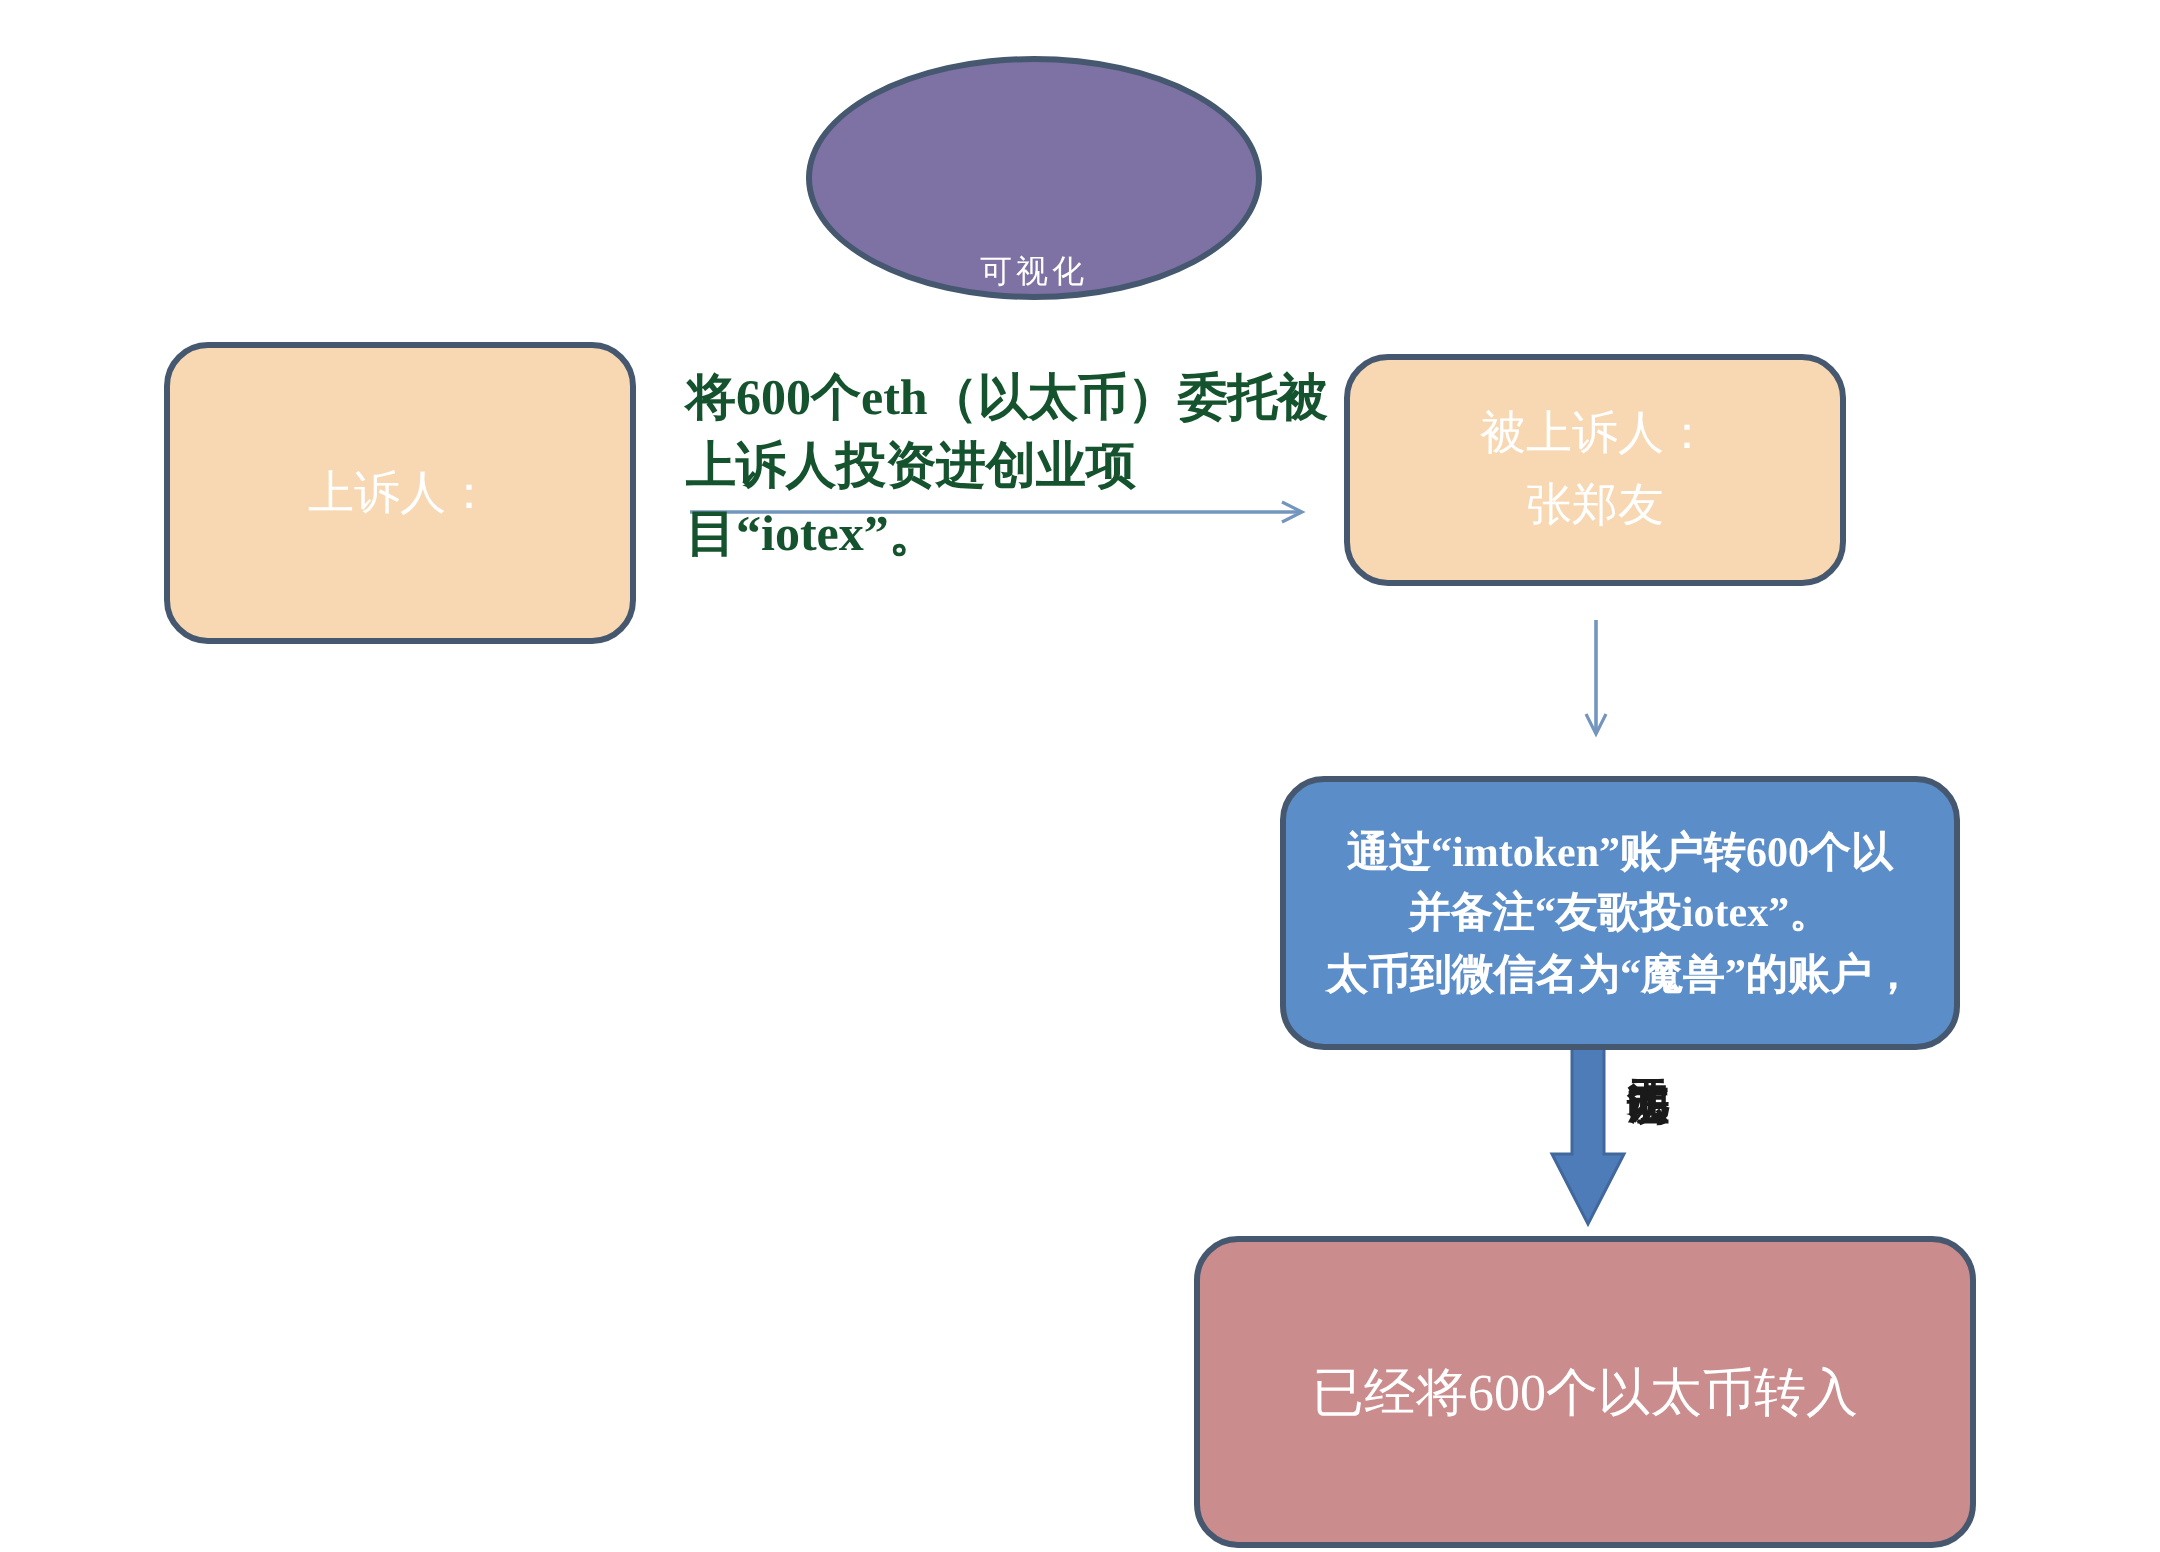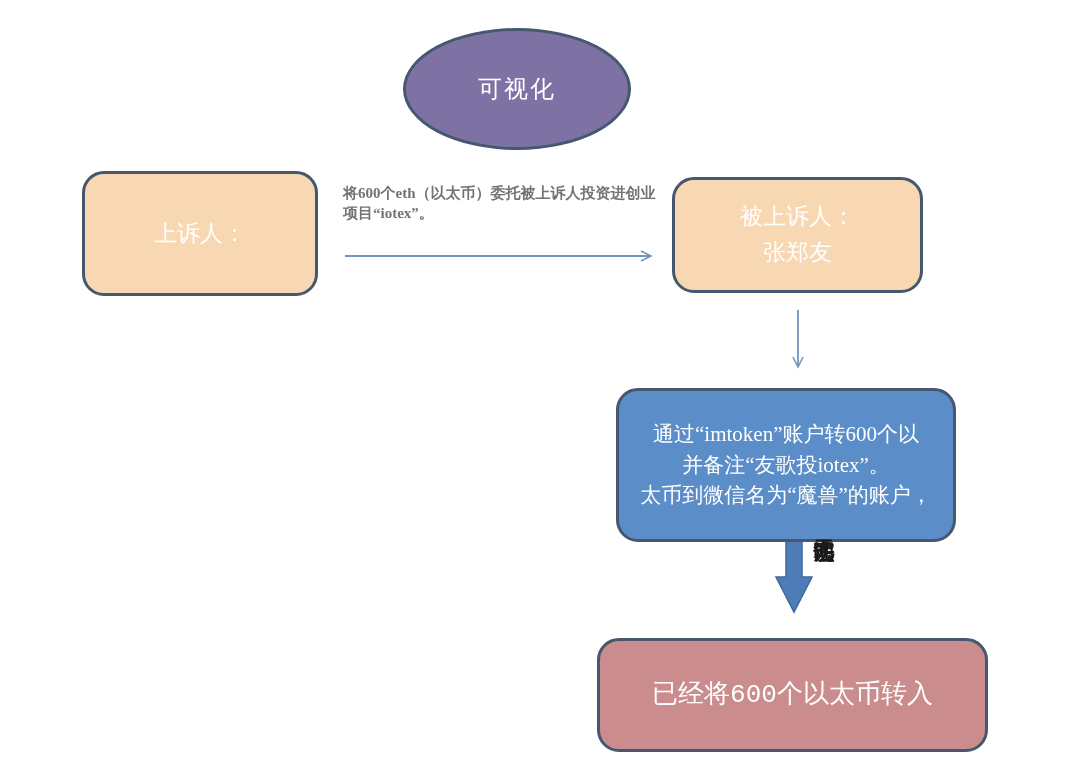--- a/index.html
+++ b/index.html
@@ -24,62 +24,63 @@
     justify-content: center;
     text-align: center;
     color: #ffffff;
   }
   .ellipse {
     left: 403px; top: 28px;
     width: 228px; height: 122px;
     border-radius: 50%;
     border: 3px solid var(--border);
     background: var(--ellipse_fill);
-    font-size: 24px;
+    font-size: 16px;
     letter-spacing: 2px;
+    justify-content: flex-end;
   }
   .rounded {
     border-radius: 22px;
     border: 3px solid var(--border);
   }
   .box-appellant {
     left: 82px; top: 171px;
-    width: 236px; height: 125px;
+    width: 236px; height: 151px;
     background: var(--peach_fill);
     font-size: 23px;
     line-height: 1.55;
   }
   .box-appellee {
     left: 672px; top: 177px;
     width: 251px; height: 116px;
     background: var(--peach_fill);
     font-size: 23px;
     line-height: 1.55;
   }
   .box-imtoken {
-    left: 616px; top: 388px;
-    width: 340px; height: 154px;
+    left: 640px; top: 388px;
+    width: 340px; height: 137px;
     background: var(--blue_fill);
     font-size: 21px;
     line-height: 1.45;
+    font-weight: bold;
   }
   .box-result {
-    left: 597px; top: 638px;
-    width: 391px; height: 114px;
+    left: 597px; top: 618px;
+    width: 391px; height: 156px;
     background: var(--pink_fill);
     font-size: 26px;
     line-height: 1.5;
-    font-family: Liberation Mono, monospace;
   }
   .transfer-label {
     position: absolute;
     left: 343px; top: 183px;
     width: 322px;
-    color: #737373;
-    font-size: 15px;
+    color: #14532d;
+    font-size: 25px;
     font-weight: bold;
     line-height: 1.35;
     text-align: left;
   }
   .cannot-prove-label {
     position: absolute;
     left: 812px; top: 523px;
     height: 96px;
     writing-mode: vertical-rl;
     color: #1a1a1a;

